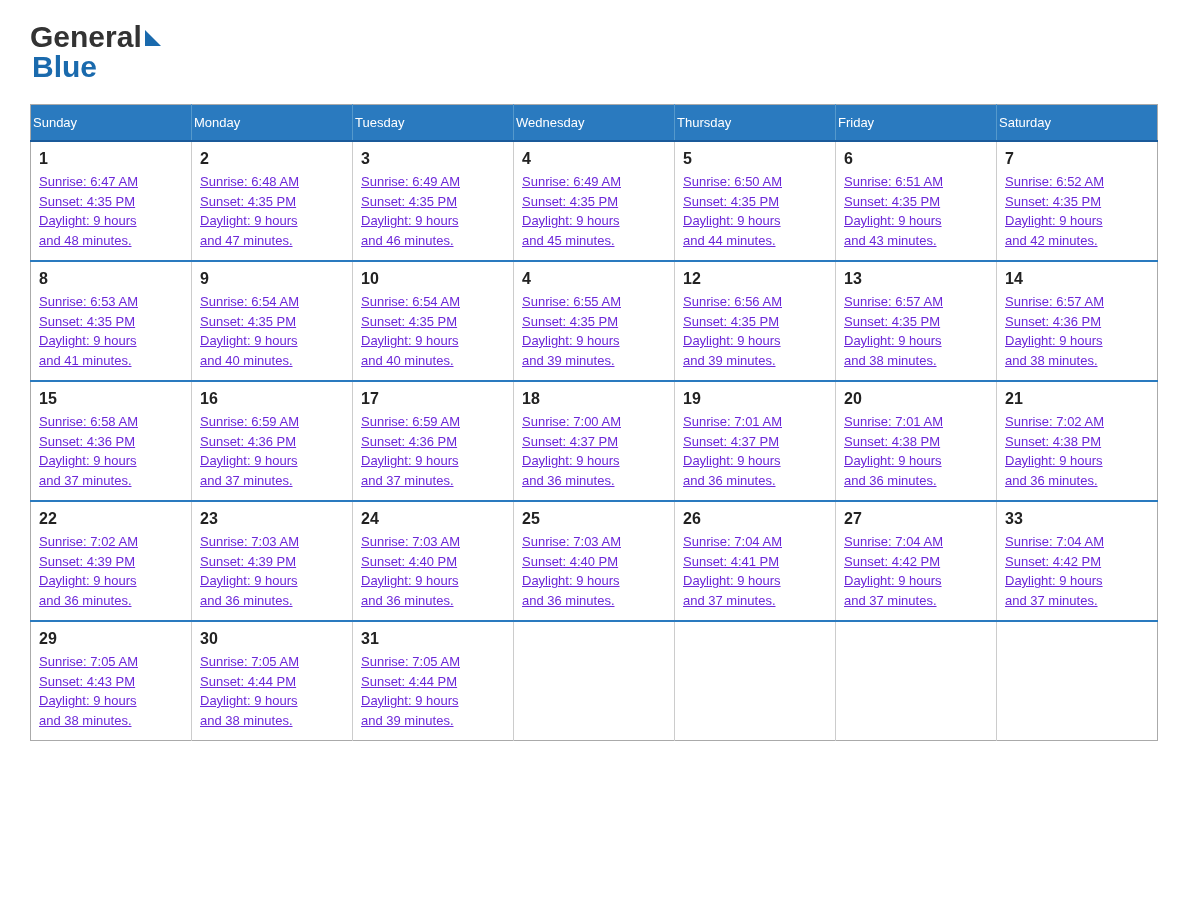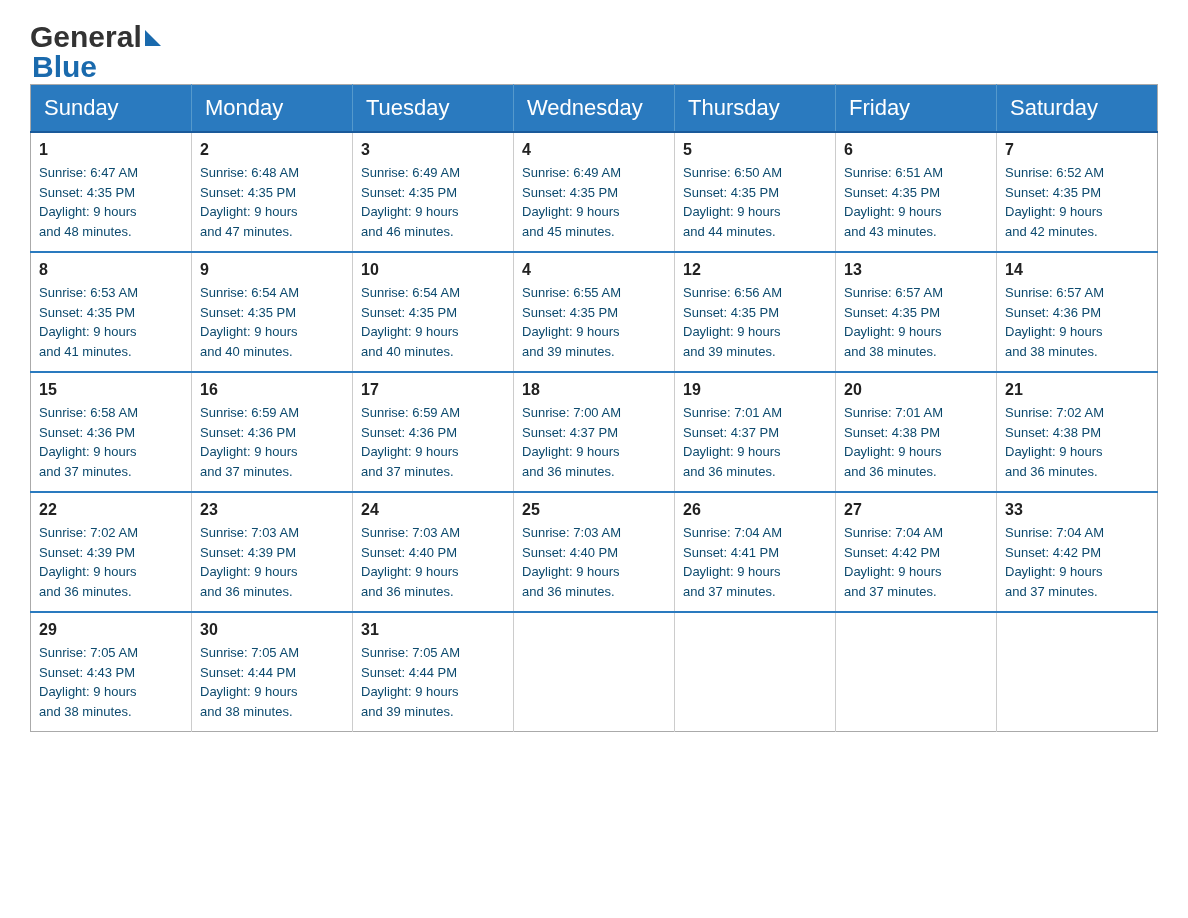--- a/index.html
+++ b/index.html
@@ -7,20 +7,21 @@
       font-family: Arial, sans-serif;
       background: #ffffff;
       padding: 20px 30px;
       width: 1188px;
       min-height: 918px;
     }
     .header {
       display: flex;
       justify-content: space-between;
       align-items: flex-end;
+      margin-bottom: 20px;
     }
     .logo {
       display: flex;
       flex-direction: column;
       align-items: flex-start;
     }
     .title-section {
       text-align: right;
     }
     .month-title {
@@ -35,23 +36,23 @@
       margin-top: 4px;
     }
     .calendar {
       width: 100%;
       border-collapse: collapse;
       border: 1px solid #aaa;
     }
     .calendar thead tr th {
       background-color: #2a7abf;
       color: #ffffff;
-      padding: 10px 13px;
+      padding: 10px 2px;
       text-align: left;
-      font-size: 22px;
+      font-size: 13px;
       font-weight: normal;
       border-right: 1px solid #5599cc;
       border-bottom: 2px solid #1a5a9a;
     }
     .calendar thead tr th:last-child {
       border-right: none;
     }
     .calendar tbody tr td {
       vertical-align: top;
       padding: 8px 8px 10px 8px;
@@ -68,22 +69,23 @@
       margin-left: 16px;
     }
     .day-num {
       font-size: 16px;
       font-weight: bold;
       color: #222;
       margin-bottom: 4px;
     }
     .day-info {
       font-size: 13px;
-      color: #0c4a6e;
+      color: #6d28d9;
       line-height: 1.5;
+      text-decoration: underline;
     }
     .empty-cell {
       background: #fff;
     }
   </style>
 </head>
 <body>
 
 <div class="header">
   <div class="logo">

